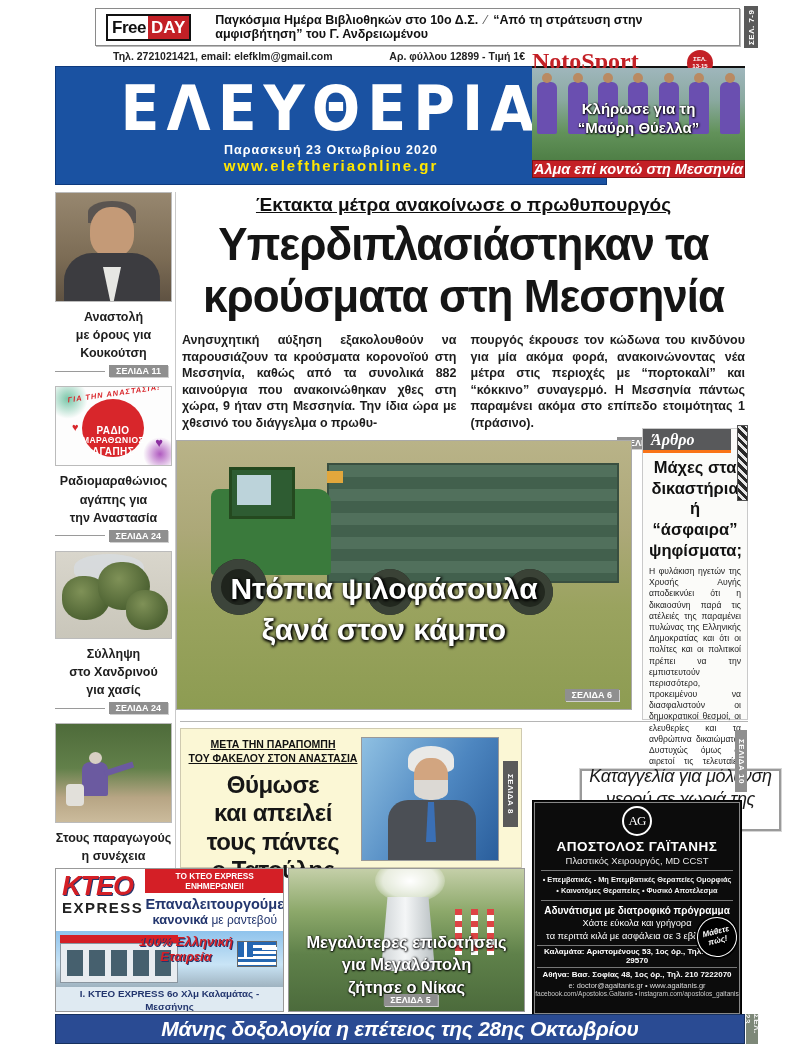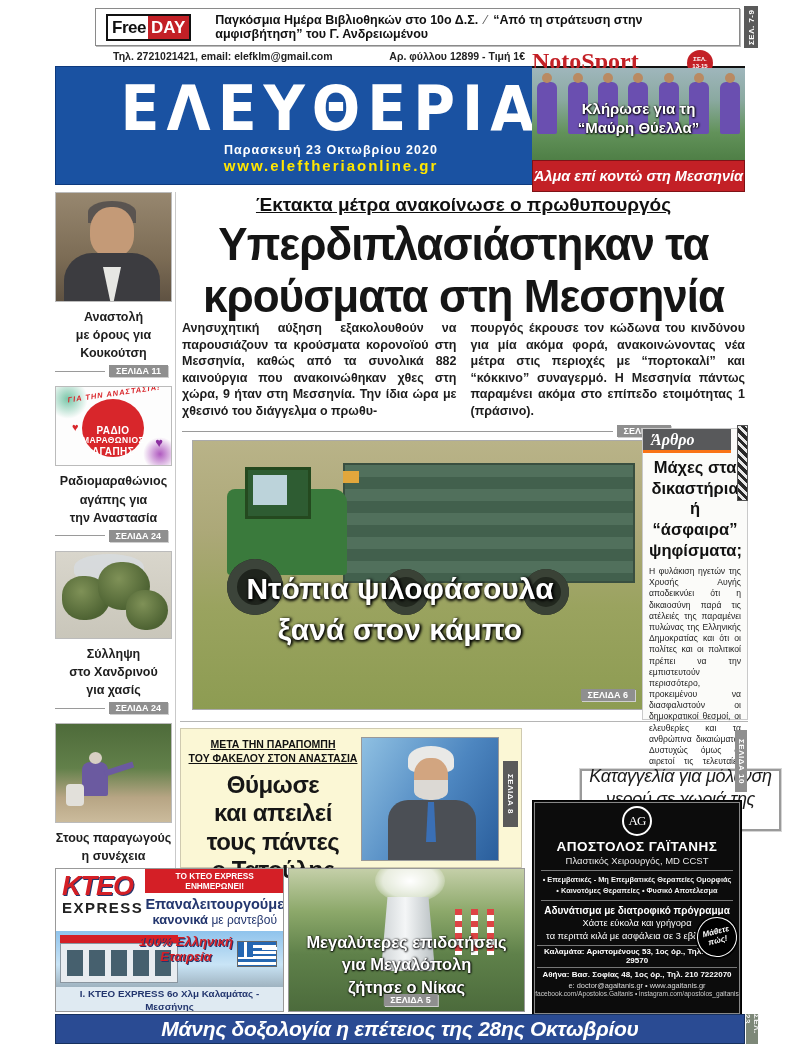--- a/index.html
+++ b/index.html
@@ -39,30 +39,30 @@
   .ns-badge { position:absolute; right:32px; top:2px; width:26px; height:26px; border-radius:50%; background:#c32026;
               color:#fff; font-size:6px; font-weight:bold; display:flex; align-items:center; justify-content:center;
               text-align:center; line-height:1.1; }
   .ns-photo { position:relative; height:92px; overflow:hidden;
               background:linear-gradient(180deg,#9fb6bc 0%,#8aa9a0 35%,#62925a 70%,#4f7f46 100%); }
   .ns-players { position:absolute; left:0; right:0; top:14px; display:flex; justify-content:space-around; }
   .ns-players span { width:20px; height:52px; background:#6a4fb0; border-radius:6px 6px 2px 2px; position:relative; }
   .ns-players span::before { content:""; position:absolute; top:-9px; left:5px; width:10px; height:10px; border-radius:50%; background:#b98a62; }
   .ns-caption { position:absolute; left:0; right:0; top:32px; text-align:center; color:#fff; font-weight:bold;
                 font-size:15px; line-height:1.25; text-shadow:0 1px 2px #000,1px 0 2px #000; }
-  .ns-banner { height:32px; background:#c32026; border:1px solid #7e1216; color:#fff; font-weight:bold; font-style:italic;
+  .ns-banner { height:18px; background:#c32026; border:1px solid #7e1216; color:#fff; font-weight:bold; font-style:italic;
                font-size:14.5px; display:flex; align-items:center; justify-content:center; }
 
   
   .vline { position:absolute; left:175px; top:192px; height:818px; border-left:1px solid #c9c9c9; }
   .main-art { position:absolute; left:182px; top:194px; width:563px; }
   .ma-kicker { text-align:center; font-size:19px; font-weight:bold; text-decoration:underline; color:#111; }
   .ma-headline { text-align:center; font-size:44px; font-weight:bold; color:#151515; line-height:1.14;
                  letter-spacing:-1px; transform:scaleY(1.04); margin-top:4px; }
-  .ma-body { display:flex; gap:14px; }
+  .ma-body { display:flex; gap:14px; margin-top:12px; }
   .ma-body > div { flex:1; font-size:12.5px; font-weight:bold; color:#1d1d1d; text-align:justify; line-height:1.32; }
   .pageref { display:flex; align-items:center; margin-top:6px; }
   .pr-line { flex:1; border-top:1px solid #9a9a9a; }
   .pr-line.short { flex:0 0 70px; }
   .pr-badge { background:#8f8f8f; color:#fff; font-size:9px; font-weight:bold; font-style:normal;
               padding:1px 7px; margin:0 4px; box-shadow:1px 1px 0 #cfcfcf; }
 
   
   .sidebar { position:absolute; left:55px; top:192px; width:117px; }
   .sb-item { margin-bottom:9px; }
@@ -95,21 +95,21 @@
   .img-cannabis .b3 { left:70px; top:38px; width:42px; height:40px; }
   .img-cannabis .bag { position:absolute; left:18px; top:2px; width:70px; height:26px; border-radius:50% 50% 30% 30%; background:rgba(215,220,225,.75); }
   
   .img-olive { height:100px; background:linear-gradient(180deg,#4e6b3a 0%,#62804a 45%,#b7a584 75%,#cbbb9c 100%); }
   .img-olive .worker { position:absolute; left:26px; top:38px; width:26px; height:34px; border-radius:8px 8px 2px 2px; background:#6b5aa0; }
   .img-olive .whead { position:absolute; left:33px; top:28px; width:13px; height:12px; border-radius:50%; background:#d8cfc4; }
   .img-olive .sack { position:absolute; left:10px; top:60px; width:18px; height:22px; border-radius:4px; background:#e2e0da; }
   .img-olive .arm { position:absolute; left:48px; top:42px; width:30px; height:6px; background:#6b5aa0; transform:rotate(-18deg); }
 
   
-  .photo-main { position:absolute; left:192px; top:440px; width:456px; height:270px; border:1px solid #aaa; overflow:hidden;
+  .photo-main { position:absolute; left:176px; top:440px; width:456px; height:270px; border:1px solid #aaa; overflow:hidden;
                 background:linear-gradient(180deg,#b9b388 0%,#aca878 34%,#9aa35f 62%,#8d9c52 100%); }
   .pm-trailer { position:absolute; left:150px; top:22px; width:292px; height:120px; background:repeating-linear-gradient(180deg,#51705c 0 12px,#42604d 12px 24px); border:2px solid #394f40; }
   .pm-wheel1,.pm-wheel2 { position:absolute; top:128px; width:46px; height:46px; border-radius:50%; background:#22281f; box-shadow:inset 0 0 0 8px #3a4236; }
   .pm-wheel1 { left:190px; } .pm-wheel2 { left:330px; }
   .pm-tractor { position:absolute; left:34px; top:48px; width:120px; height:86px; background:#3a7a3c; border-radius:8px 14px 4px 4px; }
   .pm-cab { position:absolute; left:52px; top:26px; width:66px; height:52px; background:#2e5c32; border:3px solid #24491f; }
   .pm-glass { position:absolute; left:60px; top:34px; width:34px; height:30px; background:#bcd3da; }
   .pm-twheel { position:absolute; left:34px; top:118px; width:56px; height:56px; border-radius:50%; background:#1f241d; box-shadow:inset 0 0 0 10px #3c443a; }
   .pm-flag { position:absolute; left:150px; top:30px; width:16px; height:12px; background:#e2a73c; }
   .pm-caption { position:absolute; left:0; right:40px; top:128px; text-align:center; color:#fff; font-weight:bold;

